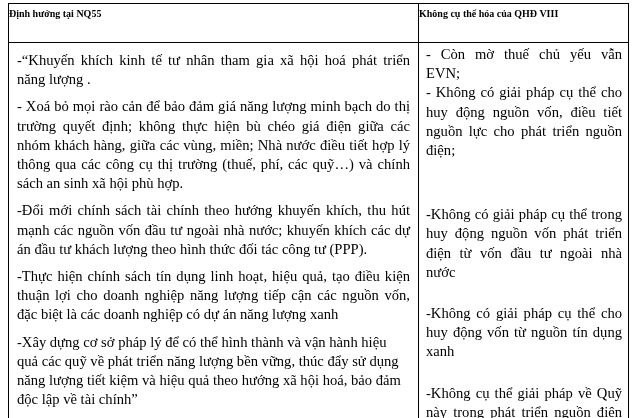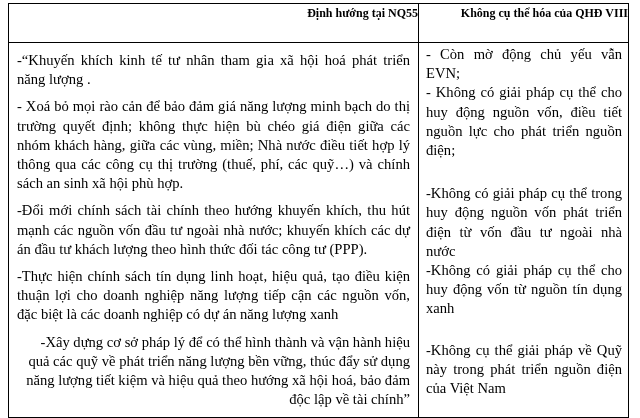--- a/index.html
+++ b/index.html
@@ -32,24 +32,24 @@
   }
   table.cmp td, table.cmp th {
     border: 1px solid #000000;
     vertical-align: top;
     padding: 0;
   }
   col.c-left  { width: 410px; }
   col.c-right { width: 210px; }
 
   th.hdr {
-    text-align: right;
+    text-align: left;
     vertical-align: top;
     font-weight: bold;
-    font-size: 12px;
+    font-size: 10px;
     line-height: 19px;
     padding: 3px 4px 4px 4px;
     height: 38px;
   }
   th.hdr .hdr-txt { display: block; }
 
   td.body-cell {
     font-size: 14.6px;
     line-height: 19.2px;
     padding: 2px 6px 2px 7px;
@@ -58,25 +58,25 @@
     hyphens: none;
   }
   td.body-cell.right {
     padding: 2px 6px 2px 7px;
   }
   .para {
     margin: 8px;
     text-align: justify;
     text-justify: inter-word;
   }
-  .para.last-left { text-align: right; }
+  .para.last-left { text-align: left; }
   
   .rp { margin: 0; text-align: justify; text-justify: inter-word; }
-  .rp.gap1 { margin-top: 24px; font-family: Liberation Serif, serif; }
-  .rp.gap2 { }
+  .rp.gap1 { margin-top: 45px; font-family: Liberation Serif, serif; }
+  .rp.gap2 { margin-top: 22px; }
   .rp.gap3 { margin-top: 22px; }
 </style>
 </head>
 <body>
 
 <div id="page">
 
   <table class="cmp">
     <colgroup>
       <col class="c-left">
@@ -95,21 +95,21 @@
     <tbody>
       <tr>
         <td class="body-cell left">
           <p class="para">-“Khuyến khích kinh tế tư nhân tham gia xã hội hoá phát triển năng lượng .</p>
           <p class="para">- Xoá bỏ mọi rào cản để bảo đảm giá năng lượng minh bạch do thị trường quyết định; không thực hiện bù chéo giá điện giữa các nhóm khách hàng, giữa các vùng, miền; Nhà nước điều tiết hợp lý thông qua các công cụ thị trường (thuế, phí, các quỹ…) và chính sách an sinh xã hội phù hợp.</p>
           <p class="para">-Đổi mới chính sách tài chính theo hướng khuyến khích, thu hút mạnh các nguồn vốn đầu tư ngoài nhà nước; khuyến khích các dự án đầu tư khách lượng theo hình thức đối tác công tư (PPP).</p>
           <p class="para">-Thực hiện chính sách tín dụng linh hoạt, hiệu quả, tạo điều kiện thuận lợi cho doanh nghiệp năng lượng tiếp cận các nguồn vốn, đặc biệt là các doanh nghiệp có dự án năng lượng xanh</p>
           <p class="para last-left">-Xây dựng cơ sở pháp lý để có thể hình thành và vận hành hiệu quả các quỹ về phát triển năng lượng bền vững, thúc đẩy sử dụng năng lượng tiết kiệm và hiệu quả theo hướng xã hội hoá, bảo đảm độc lập về tài chính”</p>
         </td>
         <td class="body-cell right">
-          <p class="rp">- Còn mờ động chủ yếu vẫn EVN;</p>
+          <p class="rp">- Còn mờ thuế chủ yếu vẫn EVN;</p>
           <p class="rp">- Không có giải pháp cụ thể cho huy động nguồn vốn, điều tiết nguồn lực cho phát triển nguồn điện;</p>
           <p class="rp gap1">-Không có giải pháp cụ thể trong huy động nguồn vốn phát triển điện từ vốn đầu tư ngoài nhà nước</p>
           <p class="rp gap2">-Không có giải pháp cụ thể cho huy động vốn từ nguồn tín dụng xanh</p>
           <p class="rp gap3">-Không cụ thể giải pháp về Quỹ này trong phát triển nguồn điện của Việt Nam</p>
         </td>
       </tr>
     </tbody>
   </table>
 
 </div>

